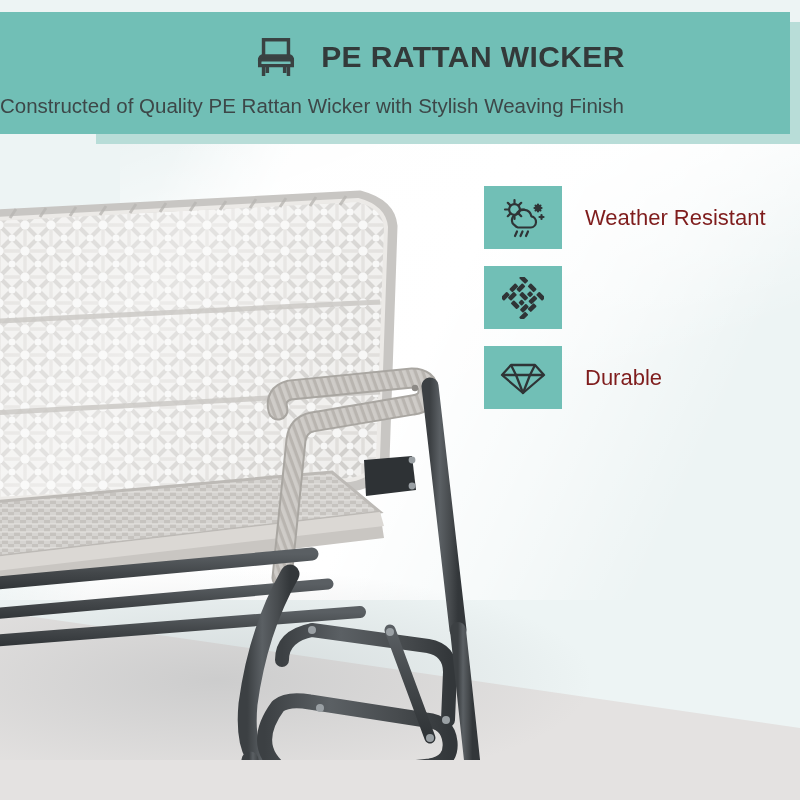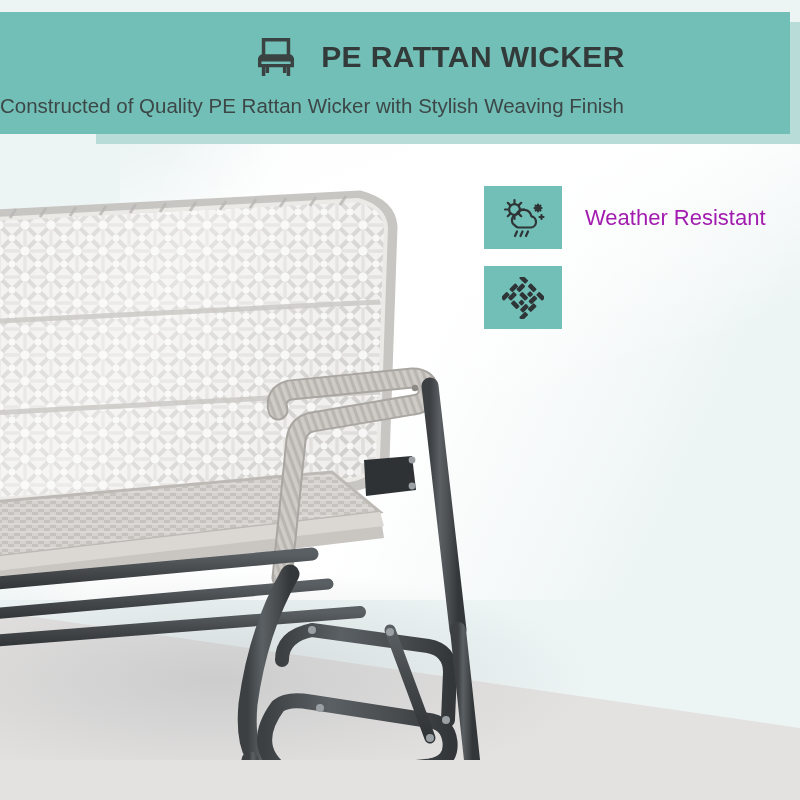--- a/index.html
+++ b/index.html
@@ -74,21 +74,21 @@
   .feat{
     display:flex;align-items:center;height:63px;margin-bottom:17px;
   }
   .feat-tile{
     width:78px;height:63px;flex:0 0 78px;
     background:#71bfb6;
     display:flex;align-items:center;justify-content:center;
   }
   .feat-tile svg{display:block;}
   .feat-label{
-    margin-left:23px;font-size:22px;color:#a21caf;
+    margin-left:23px;font-size:22px;color:#7f1d1d;
     font-family:"Liberation Sans",sans-serif;white-space:nowrap;
   }
 
   
   .bench{position:absolute;left:-40px;top:160px;width:520px;height:600px;}
 </style>
 </head>
 <body>
 
 <div id="stage">
@@ -263,16 +263,28 @@
             <rect x="27" y="23" width="4.6" height="8.6" rx="1"></rect>
             <rect x="32" y="17" width="4.6" height="8.6" rx="1"></rect>
             <rect x="32" y="29" width="4.6" height="8.6" rx="1"></rect>
             <rect x="21" y="11" width="4.6" height="4.6" rx="1"></rect>
             <rect x="21" y="23" width="4.6" height="4.6" rx="1"></rect>
           </g>
         </svg>
       </div>
     </div>
 
+    <div class="feat">
+      <div class="feat-tile">
+        <svg width="46" height="38" viewBox="0 0 46 38">
+          <g fill="none" stroke="#2f3436" stroke-width="2.3" stroke-linejoin="round">
+            <path d="M11 6 H35 L44 16 L23 34 L2 16 Z"></path>
+            <path d="M2 16 H44"></path>
+            <path d="M11 6 L16 16 L23 34 L30 16 L35 6"></path>
+          </g>
+        </svg>
+      </div>
+      <div class="feat-label">Durable</div>
+    </div>
 
 
   </div>
 </div>
 
 </body></html>

